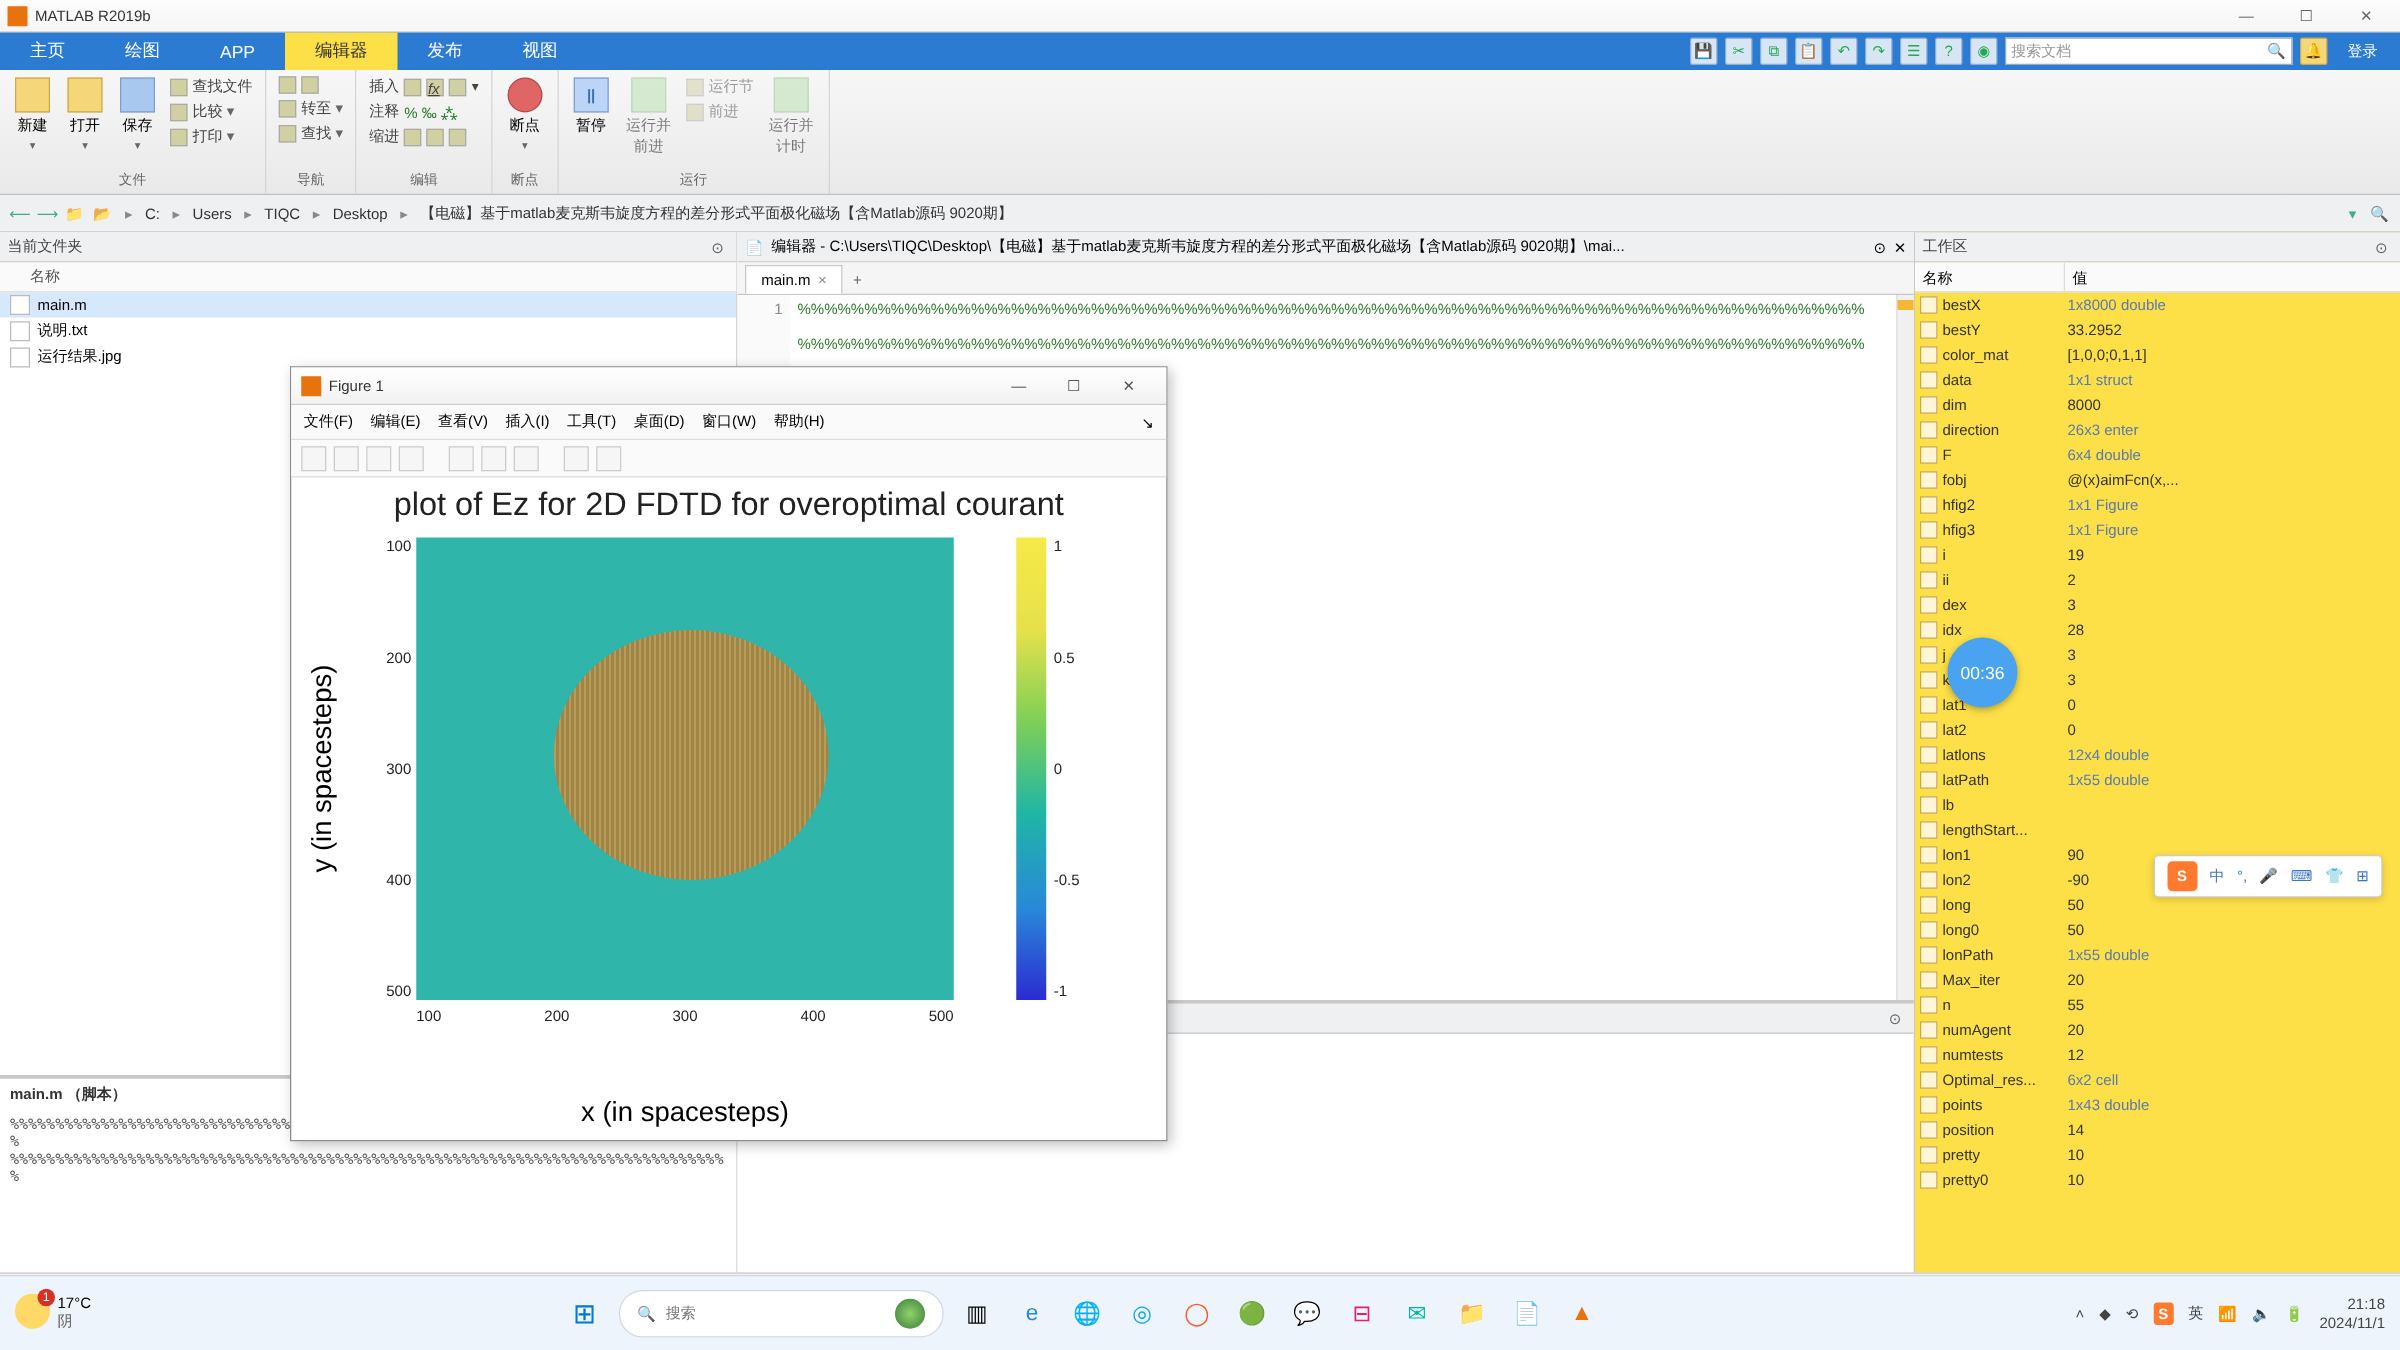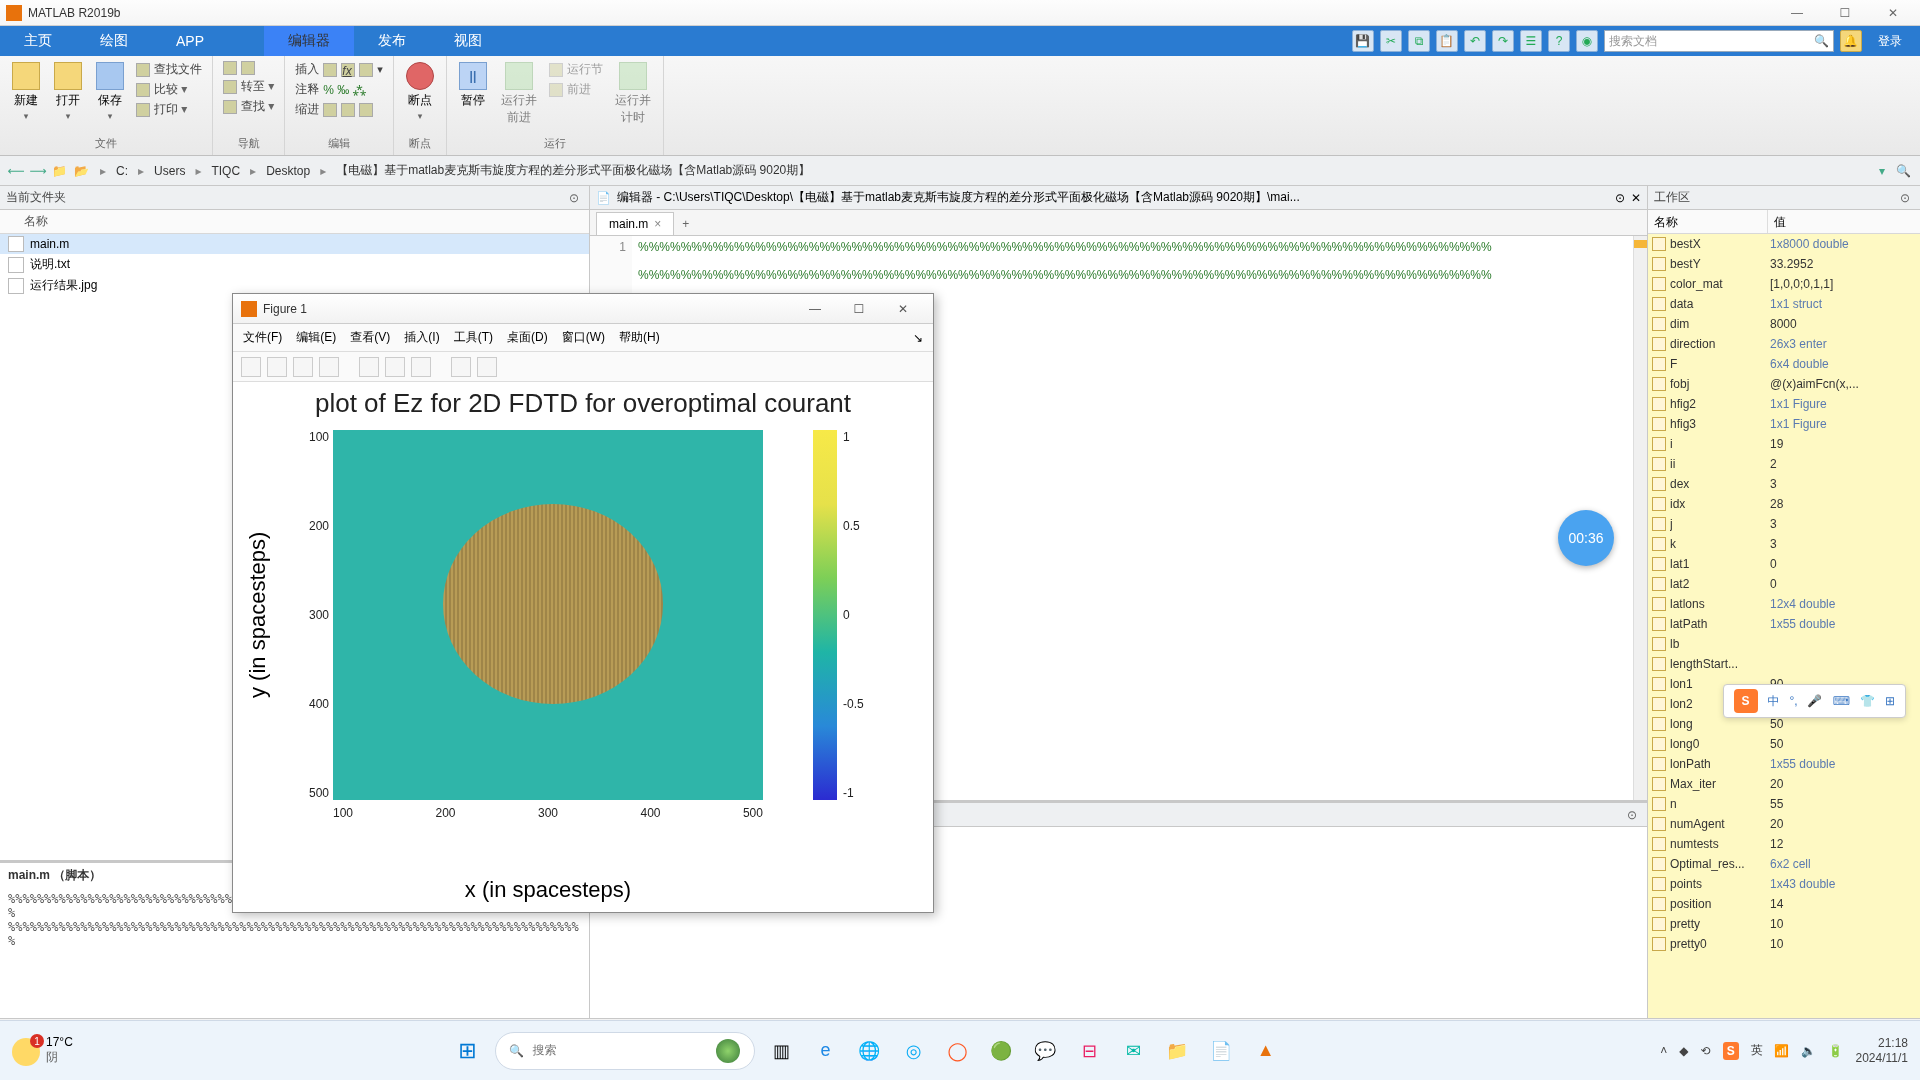--- a/index.html
+++ b/index.html
@@ -8,21 +8,21 @@
 
 .titlebar { height: 26px; background: linear-gradient(#fdfdfd,#f5f5f5); border-bottom: 1px solid #d0d0d0; display: flex; align-items: center; padding: 0 6px; }
 .titlebar .logo { width: 16px; height: 16px; background: #e8720c; margin-right: 6px; display:inline-block; }
 .titlebar .title { flex: 1; color: #333; }
 .titlebar .winbtns { display: flex; gap: 18px; padding-right: 6px; }
 .titlebar .winbtn { width: 30px; text-align: center; color: #666; }
 
 
 .ribbon-tabs { height: 30px; background: #2a7bd1; display: flex; align-items: stretch; }
 .ribbon-tabs .tab { color: #fff; padding: 0 24px; display:flex; align-items:center; font-size: 14px; }
-.ribbon-tabs .tab.active { background: #3b82f6; color: #333; margin-left: 36px; }
+.ribbon-tabs .tab.active { background: #fde047; color: #333; }
 .ribbon-tabs .spacer { flex: 1; }
 .ribbon-tabs .right { display: flex; align-items: center; gap: 6px; padding-right: 8px; }
 .ribbon-tabs .ricon { width: 22px; height: 22px; border: 1px solid #8bb0d8; background: #d8e6f4; display:flex; align-items:center; justify-content:center; color:#2a5; border-radius:2px; }
 .ribbon-tabs .search { height: 22px; width: 230px; background:#fff; border:1px solid #9ab; display:flex; align-items:center; padding:0 4px; color:#999; }
 .ribbon-tabs .login { color:#fff; padding:0 10px; }
 
 
 .toolstrip { height: 100px; background: linear-gradient(#f7f7f7,#e9e9e9); border-bottom: 1px solid #c0c0c0; display:flex; }
 .ts-group { border-right: 1px solid #d5d5d5; padding: 4px 8px; display:flex; flex-direction:column; }
 .ts-group .buttons { display:flex; gap:6px; flex:1; align-items:flex-start; }
@@ -68,37 +68,37 @@
 .centerpane .ed-tab .close{color:#888}
 .centerpane .ed-add{ padding:4px 8px; color:#666;}
 .centerpane .editor { flex:1; display:flex; overflow:hidden; font-family: Consolas, monospace; font-size:13px;}
 .centerpane .gutter { width:42px; background:#fafafa; color:#888; text-align:right; padding:4px 6px;}
 .centerpane .code { flex:1; padding:4px 6px; color:#2a7a2a; white-space:pre; overflow:hidden;}
 .centerpane .cmd-area { height: 240px; border-top:3px solid #c8c8c8; }
 .centerpane .cmd-area .panel-header{}
 .centerpane .cmd-body{ padding:6px; }
 
 
-.rightpane { width: 272px; background:#fef9c3; display:flex; flex-direction:column;}
+.rightpane { width: 388px; background:#fde047; display:flex; flex-direction:column;}
 .rightpane .ws-cols { height:24px; display:flex; border-bottom:1px solid #d8d8d8; background:#fafafa;}
 .rightpane .ws-cols div{ padding:4px 6px; }
 .rightpane .ws-cols .c1{ width:120px; border-right:1px solid #ddd;}
 .rightpane .ws-cols .c2{ flex:1;}
 .rightpane .ws-body{ flex:1; overflow:auto; }
 .rightpane .ws-row{ display:flex; align-items:center; height:20px; padding:0 4px;}
 .rightpane .ws-row .wicon{ width:14px; height:14px; border:1px solid #c9a84a; background:#fff6d8; margin-right:4px;}
 .rightpane .ws-row .wname{ width:100px; color:#333; overflow:hidden; text-overflow:ellipsis; white-space:nowrap;}
 .rightpane .ws-row .wval{ flex:1; color:#333; overflow:hidden; text-overflow:ellipsis; white-space:nowrap;}
 .rightpane .ws-row .wval.italic{ color:#5a7ab0; }
 .footer { position:absolute; bottom:40px; left:0; right:0; height:22px; background:#f3f3f3; border-top:1px solid #c8c8c8; display:flex; align-items:center; padding:0 8px; gap:12px; color:#444;}
 .footer .spacer{flex:1}
 
 
 .taskbar { position:absolute; bottom:0; left:0; right:0; height:60px; background:#edf4fb; border-top:1px solid #cfd9e6; display:flex; align-items:center; padding:0 12px; gap:12px;}
-.taskbar .weather{ display:flex; align-items:flex-end; gap:6px;}
+.taskbar .weather{ display:flex; align-items:flex-start; gap:6px;}
 .taskbar .wxicon{ width:28px; height:28px; border-radius:50%; background:#ffd966; position:relative;}
 .taskbar .wxicon::after{content:"1"; position:absolute; right:-4px; top:-4px; background:#d93025; color:#fff; font-size:10px; width:14px; height:14px; border-radius:50%; display:flex; align-items:center; justify-content:center;}
 .taskbar .center{ flex:1; display:flex; align-items:center; justify-content:center; gap:10px;}
 .taskbar .searchpill{ width:260px; height:38px; border-radius:19px; background:#fff; border:1px solid #cfd9e6; display:flex; align-items:center; padding:0 14px; gap:8px; color:#777;}
 .taskbar .tbicon{ width:34px; height:34px; border-radius:6px; display:flex; align-items:center; justify-content:center; font-size:18px;}
 .taskbar .tray{ display:flex; align-items:center; gap:12px; color:#444;}
 .taskbar .clock{text-align:right; line-height:1.2;}
 
 
 .figwin { position:absolute; left:232px; top:293px; width:702px; height:620px; background:#fff; border:1px solid #8a8a8a; box-shadow: 3px 3px 10px rgba(0,0,0,0.25);}

